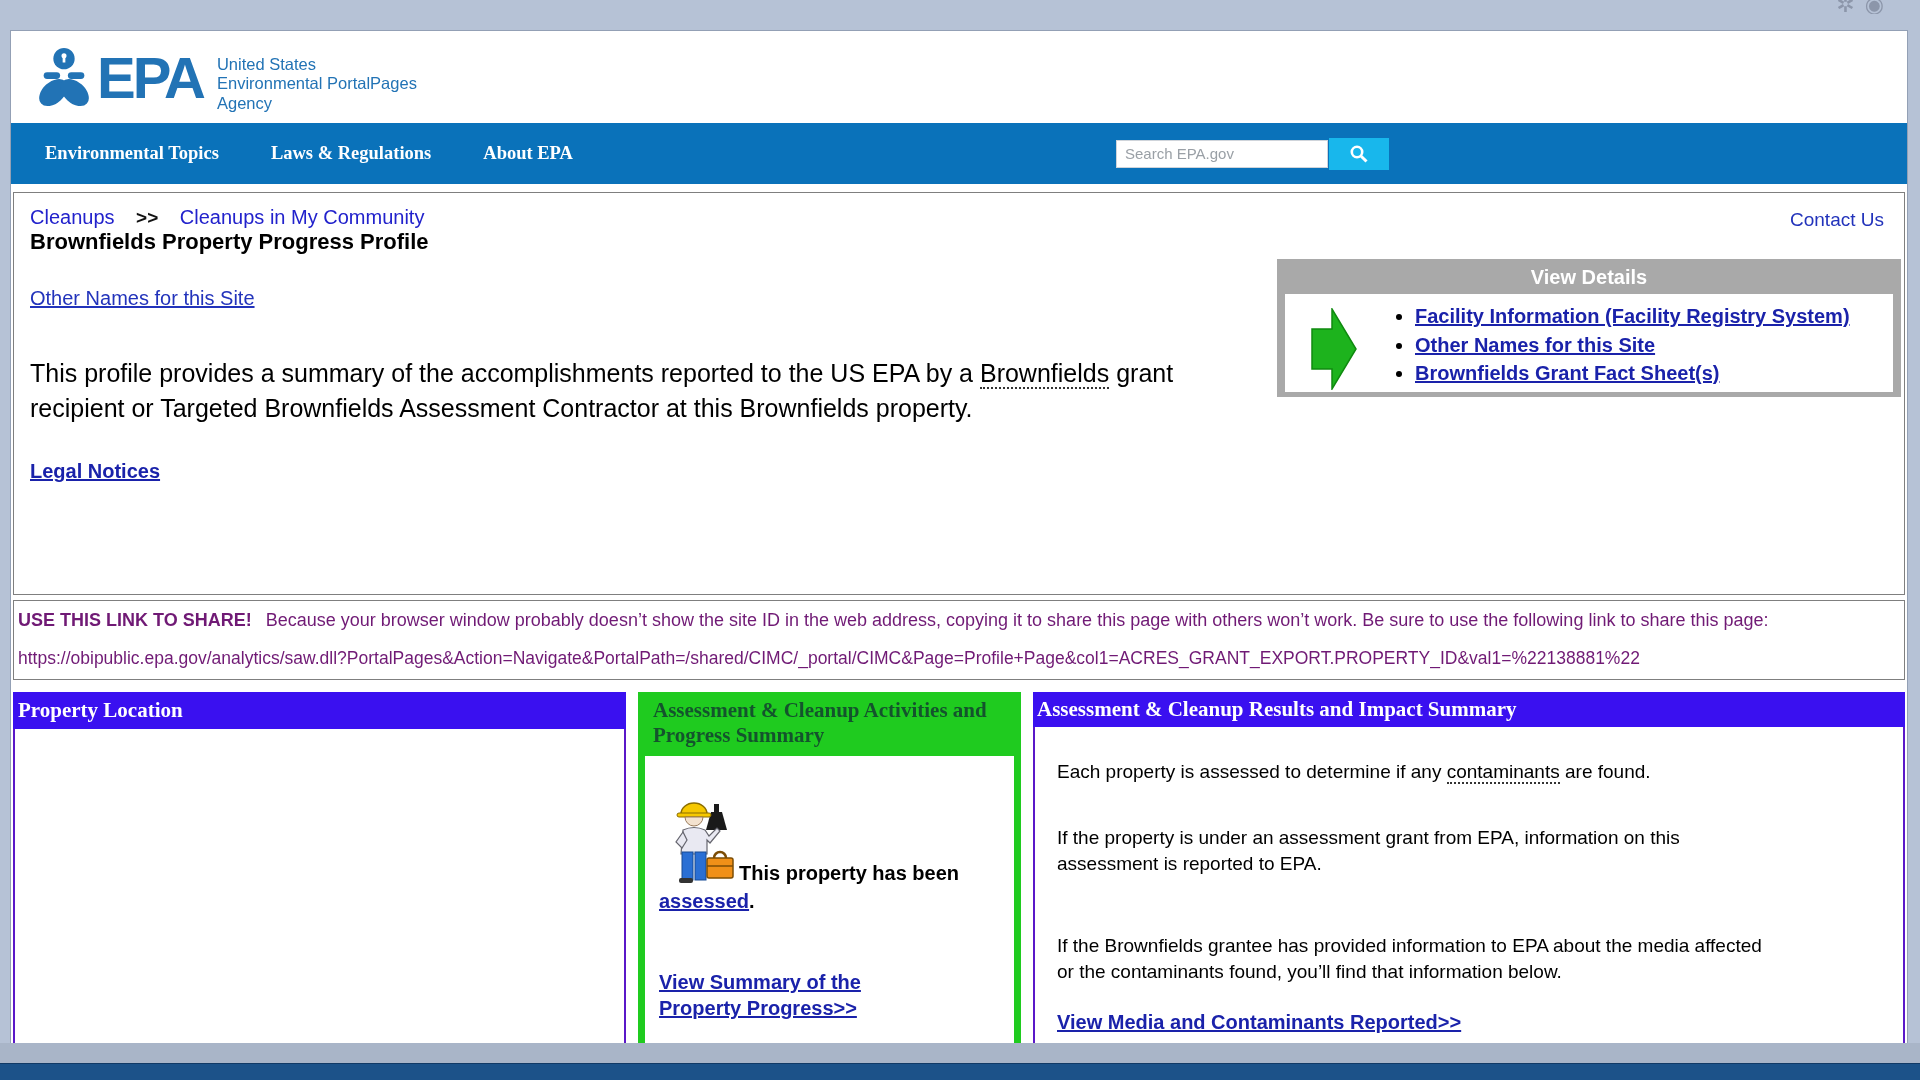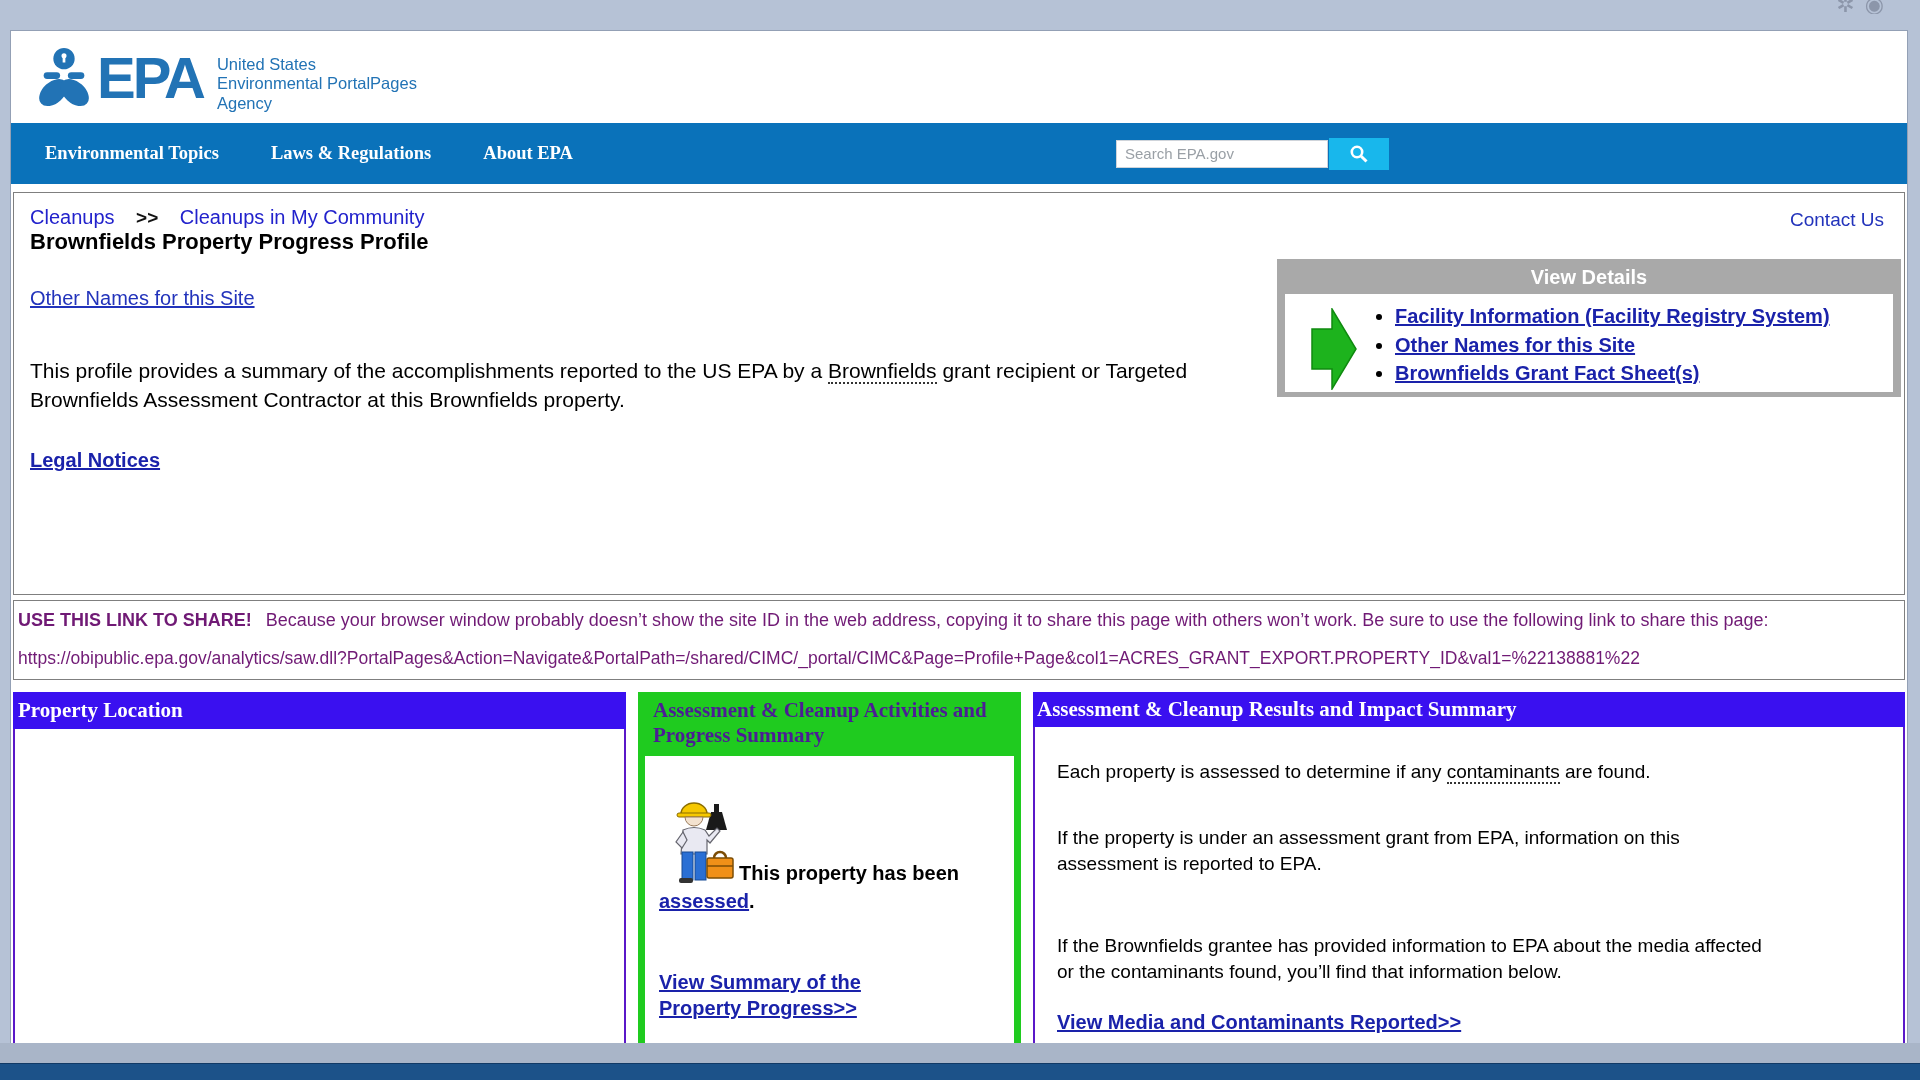--- a/index.html
+++ b/index.html
@@ -54,56 +54,56 @@
   .contact-us {
     position:absolute; top:16px; right:20px; color:#2233bb; font-size:19px;
     text-decoration:none; cursor:pointer;
   }
   .breadcrumb { font-size:20px; }
   .crumb-link { color:#2222cc; text-decoration:none; cursor:pointer; }
   .crumb-sep { color:#111111; font-weight:bold; margin:0 16px; font-size:19px; }
   .page-title { font-size:22px; font-weight:bold; color:#000000; }
   .address-block { margin-top:30px; font-size:20px; line-height:1.32; color:#000; }
   .plain-link { color:#2233bb; text-decoration:underline; cursor:pointer; }
-  .intro { margin-top:44px; width:1190px; font-size:21px; line-height:1.4; color:#000; }
+  .intro { margin-top:44px; width:1190px; font-size:25px; line-height:1.4; color:#000; }
   .dotted-term { border-bottom:2px dotted #333; }
   .bold-link {
     color:#1a22aa; font-weight:bold; text-decoration:underline; cursor:pointer;
   }
   .legal { margin-top:34px; font-size:20px; }
   
   .more-details {
     position:absolute; top:66px; right:3px; width:624px; height:138px;
     background:#a9a9a9; padding:4px 8px 8px 8px;
   }
   .md-title { text-align:center; color:#ffffff; font-weight:bold; font-size:20px; padding:3px 0 5px; }
   .md-body { background:#ffffff; height:98px; display:flex; align-items:flex-start; padding:8px 6px 0 26px; }
   .md-arrow { margin-top:6px; flex:0 0 auto; }
-  .md-list { list-style:disc; margin-left:38px; font-size:20px; line-height:1.42; color:#000; }
+  .md-list { list-style:disc; margin-left:58px; font-size:20px; line-height:1.42; color:#000; }
   .md-list li a { display:inline-block; }
   
   .share-box {
     margin:5px 2px 0 2px; border:1px solid #7f7f7f; padding:9px 6px 10px 4px;
     font-size:18px; color:#701a75;
   }
   .share-title { font-weight:bold; margin-right:14px; }
   .share-url { margin-top:17px; font-size:17.5px; }
   
   .cols { display:flex; margin:12px 2px 0 2px; height:360px; }
   .col-hdr {
     font-family:"Liberation Serif", serif; font-weight:bold; font-size:21px;
     text-align:left; padding:5px 4px;
   }
   .col-purple-hdr { background:#3a10f0; color:#ffffff; }
   .col1 { width:613px; display:flex; flex-direction:column; }
   .col1-body { flex:1; background:#fff; border:2px solid #5a18c8; border-top:none; }
   .col1 .col-hdr { border:1px solid #3a10f0; }
   .gap { width:12px; }
   .col2 { width:383px; background:#1fcb1f; display:flex; flex-direction:column; padding:0 7px 7px; }
-  .col2 .col-hdr { color:#4c1d95; padding:6px 8px 8px; }
+  .col2 .col-hdr { color:#14532d; padding:6px 8px 8px; }
   .col2-body { flex:1; background:#fff; padding:36px 14px 0 14px; }
   .status-row { display:flex; align-items:flex-end; }
   .status-text { font-weight:bold; font-size:20px; margin-left:4px; line-height:1.1; }
   .status-line2 { font-weight:bold; font-size:20px; margin-top:6px; }
   .col2-link { display:block; font-size:20px; line-height:1.3; }
   .col2-link.l1 { margin-top:56px; width:270px; }
   .col3 { flex:1; display:flex; flex-direction:column; }
   .col3-body { flex:1; background:#fff; border:2px solid #5a18c8; border-top:none; padding:32px 22px 0 22px; }
   .col3-body p { font-size:19px; line-height:1.37; max-width:720px; color:#000; }
   .col3-body .p2 { margin-top:40px; }

